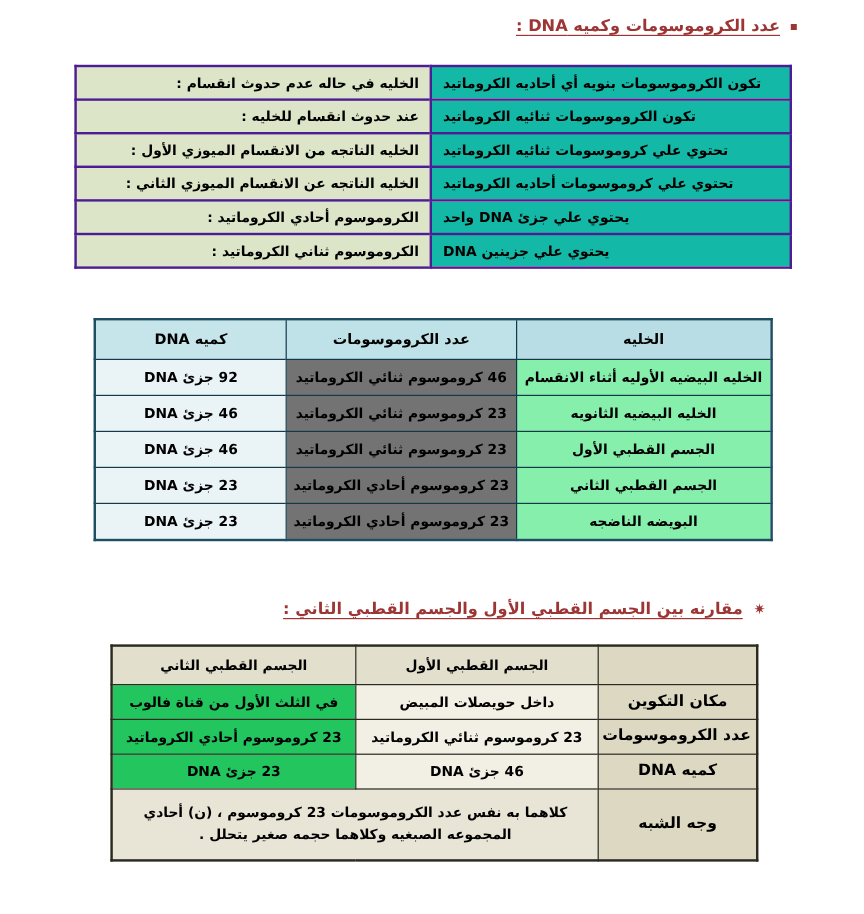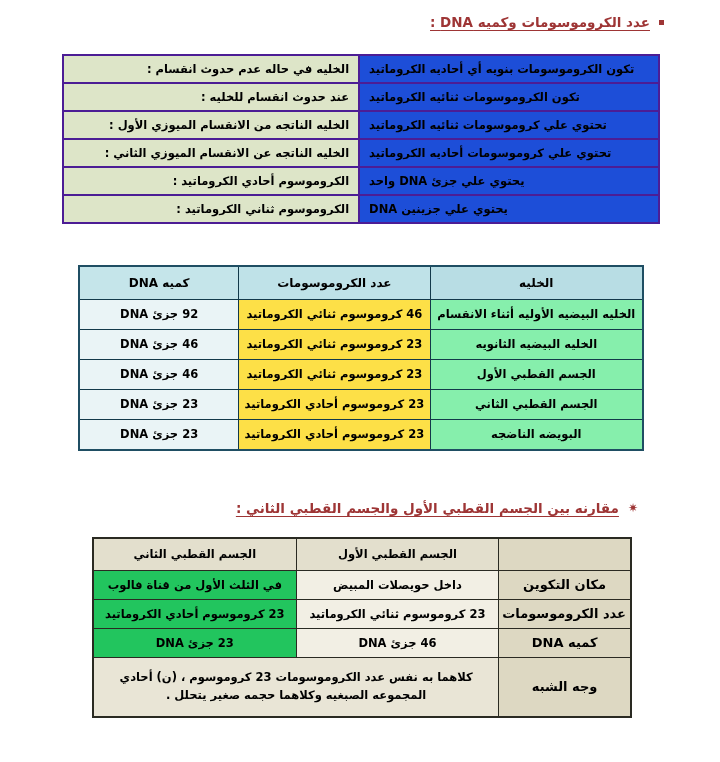--- a/index.html
+++ b/index.html
@@ -93,21 +93,21 @@
     height: 22px;
     text-align: center;
   }
   #table-green td.label {
     background: #dde5c8;
     width: 47%;
     text-align: right;
     padding-right: 9px;
   }
   #table-green td.value {
-    background: #1d4ed8;
+    background: #14b8a6;
     text-align: left;
     padding-left: 9px;
   }
 
   
   #table-blue-wrap {
     position: absolute;
     top: 265px;
     left: 78px;
     right: 76px;
@@ -125,21 +125,21 @@
   #table-blue thead td {
     background: #b5dce3;
     height: 28px;
     font-size: 12px;
   }
   #table-blue td.c-cell {
     background: #86efac;
     width: 38%;
   }
   #table-blue td.c-count {
-    background: #fde047;
+    background: #737373;
     width: 34%;
   }
   #table-blue td.c-dna {
     background: #eaf4f6;
     width: 28%;
   }
   #table-blue thead td.c-cell { background: #b8dde4; }
   #table-blue thead td.c-count { background: #bfe2e8; }
   #table-blue thead td.c-dna  { background: #c5e5ea; }
 

